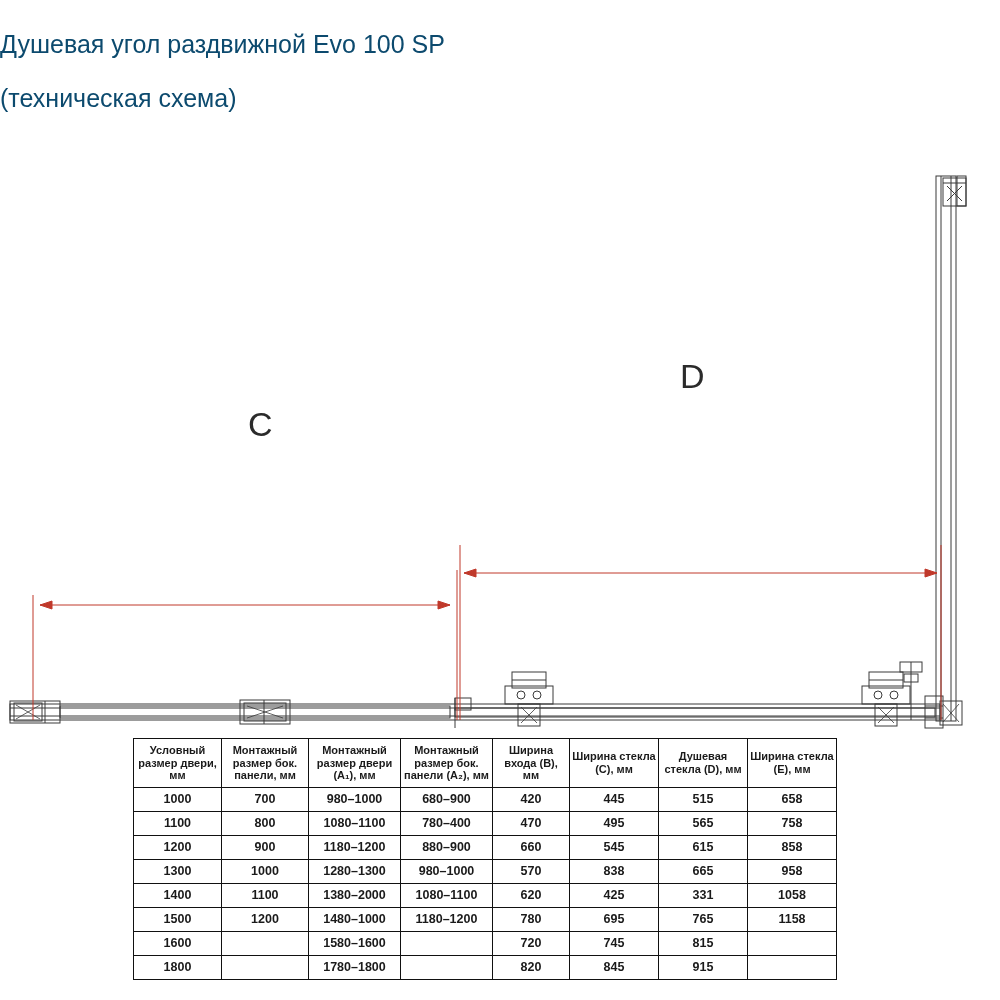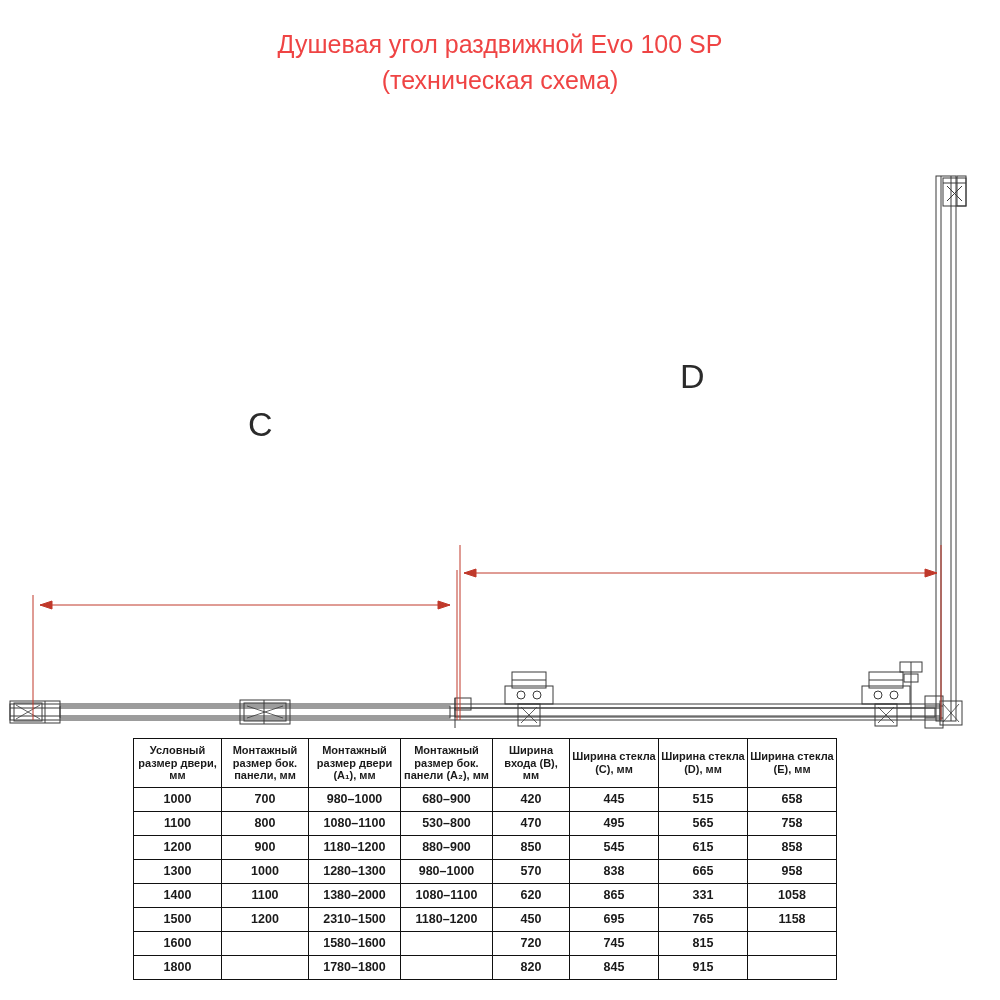--- a/index.html
+++ b/index.html
@@ -2,24 +2,24 @@
 <html><head>
 <meta charset="utf-8">
 <style>
   html,body{margin:0;padding:0;}
   body{
     width:1000px;height:1000px;background:#ffffff;
     font-family:"Liberation Sans", sans-serif;
     color:#1a1a1a;position:relative;overflow:hidden;
   }
   .title{
-    position:absolute;top:26px;left:0;width:1000px;text-align:center;
-    font-size:25px;line-height:36px;font-weight:400;color:#ef4444;
-  }
-  .title .l2{display:block;}
+    position:absolute;top:26px;left:0;width:1000px;
+    font-size:25px;line-height:36px;font-weight:400;color:#0c4a6e;
+  }
+  .title .l2{display:block;margin-top:18px;}
 
   
   .drawing{position:absolute;left:0;top:150px;width:1000px;height:590px;}
 
   
   .dim-letter{position:absolute;font-size:34px;color:#2b2b2b;}
 
   
   table{
     position:absolute;left:133px;top:738px;border-collapse:collapse;
@@ -156,81 +156,81 @@
       <col class="c7">
   </colgroup>
   <thead>
     <tr>
       <th>Условный размер двери, мм</th>
       <th>Монтажный размер бок. панели, мм</th>
       <th>Монтажный размер двери (A₁), мм</th>
       <th>Монтажный размер бок. панели (A₂), мм</th>
       <th>Ширина входа (B), мм</th>
       <th>Ширина стекла (C), мм</th>
-      <th>Ширина стекла (D), мм</th>
+      <th>Душевая стекла (D), мм</th>
       <th>Ширина стекла (E), мм</th>
     </tr>
   </thead>
   <tbody>
     <tr>
       <td>1000</td>
       <td>700</td>
       <td>980–1000</td>
       <td>680–900</td>
       <td>420</td>
       <td>445</td>
       <td>515</td>
       <td>658</td>
     </tr>
     <tr>
       <td>1100</td>
       <td>800</td>
       <td>1080–1100</td>
-      <td>530–800</td>
+      <td>780–400</td>
       <td>470</td>
       <td>495</td>
       <td>565</td>
       <td>758</td>
     </tr>
     <tr>
       <td>1200</td>
       <td>900</td>
       <td>1180–1200</td>
       <td>880–900</td>
-      <td>850</td>
+      <td>660</td>
       <td>545</td>
       <td>615</td>
       <td>858</td>
     </tr>
     <tr>
       <td>1300</td>
       <td>1000</td>
       <td>1280–1300</td>
       <td>980–1000</td>
       <td>570</td>
       <td>838</td>
       <td>665</td>
       <td>958</td>
     </tr>
     <tr>
       <td>1400</td>
       <td>1100</td>
       <td>1380–2000</td>
       <td>1080–1100</td>
       <td>620</td>
-      <td>865</td>
+      <td>425</td>
       <td>331</td>
       <td>1058</td>
     </tr>
     <tr>
       <td>1500</td>
       <td>1200</td>
-      <td>2310–1500</td>
+      <td>1480–1000</td>
       <td>1180–1200</td>
-      <td>450</td>
+      <td>780</td>
       <td>695</td>
       <td>765</td>
       <td>1158</td>
     </tr>
     <tr>
       <td>1600</td>
       <td></td>
       <td>1580–1600</td>
       <td></td>
       <td>720</td>

